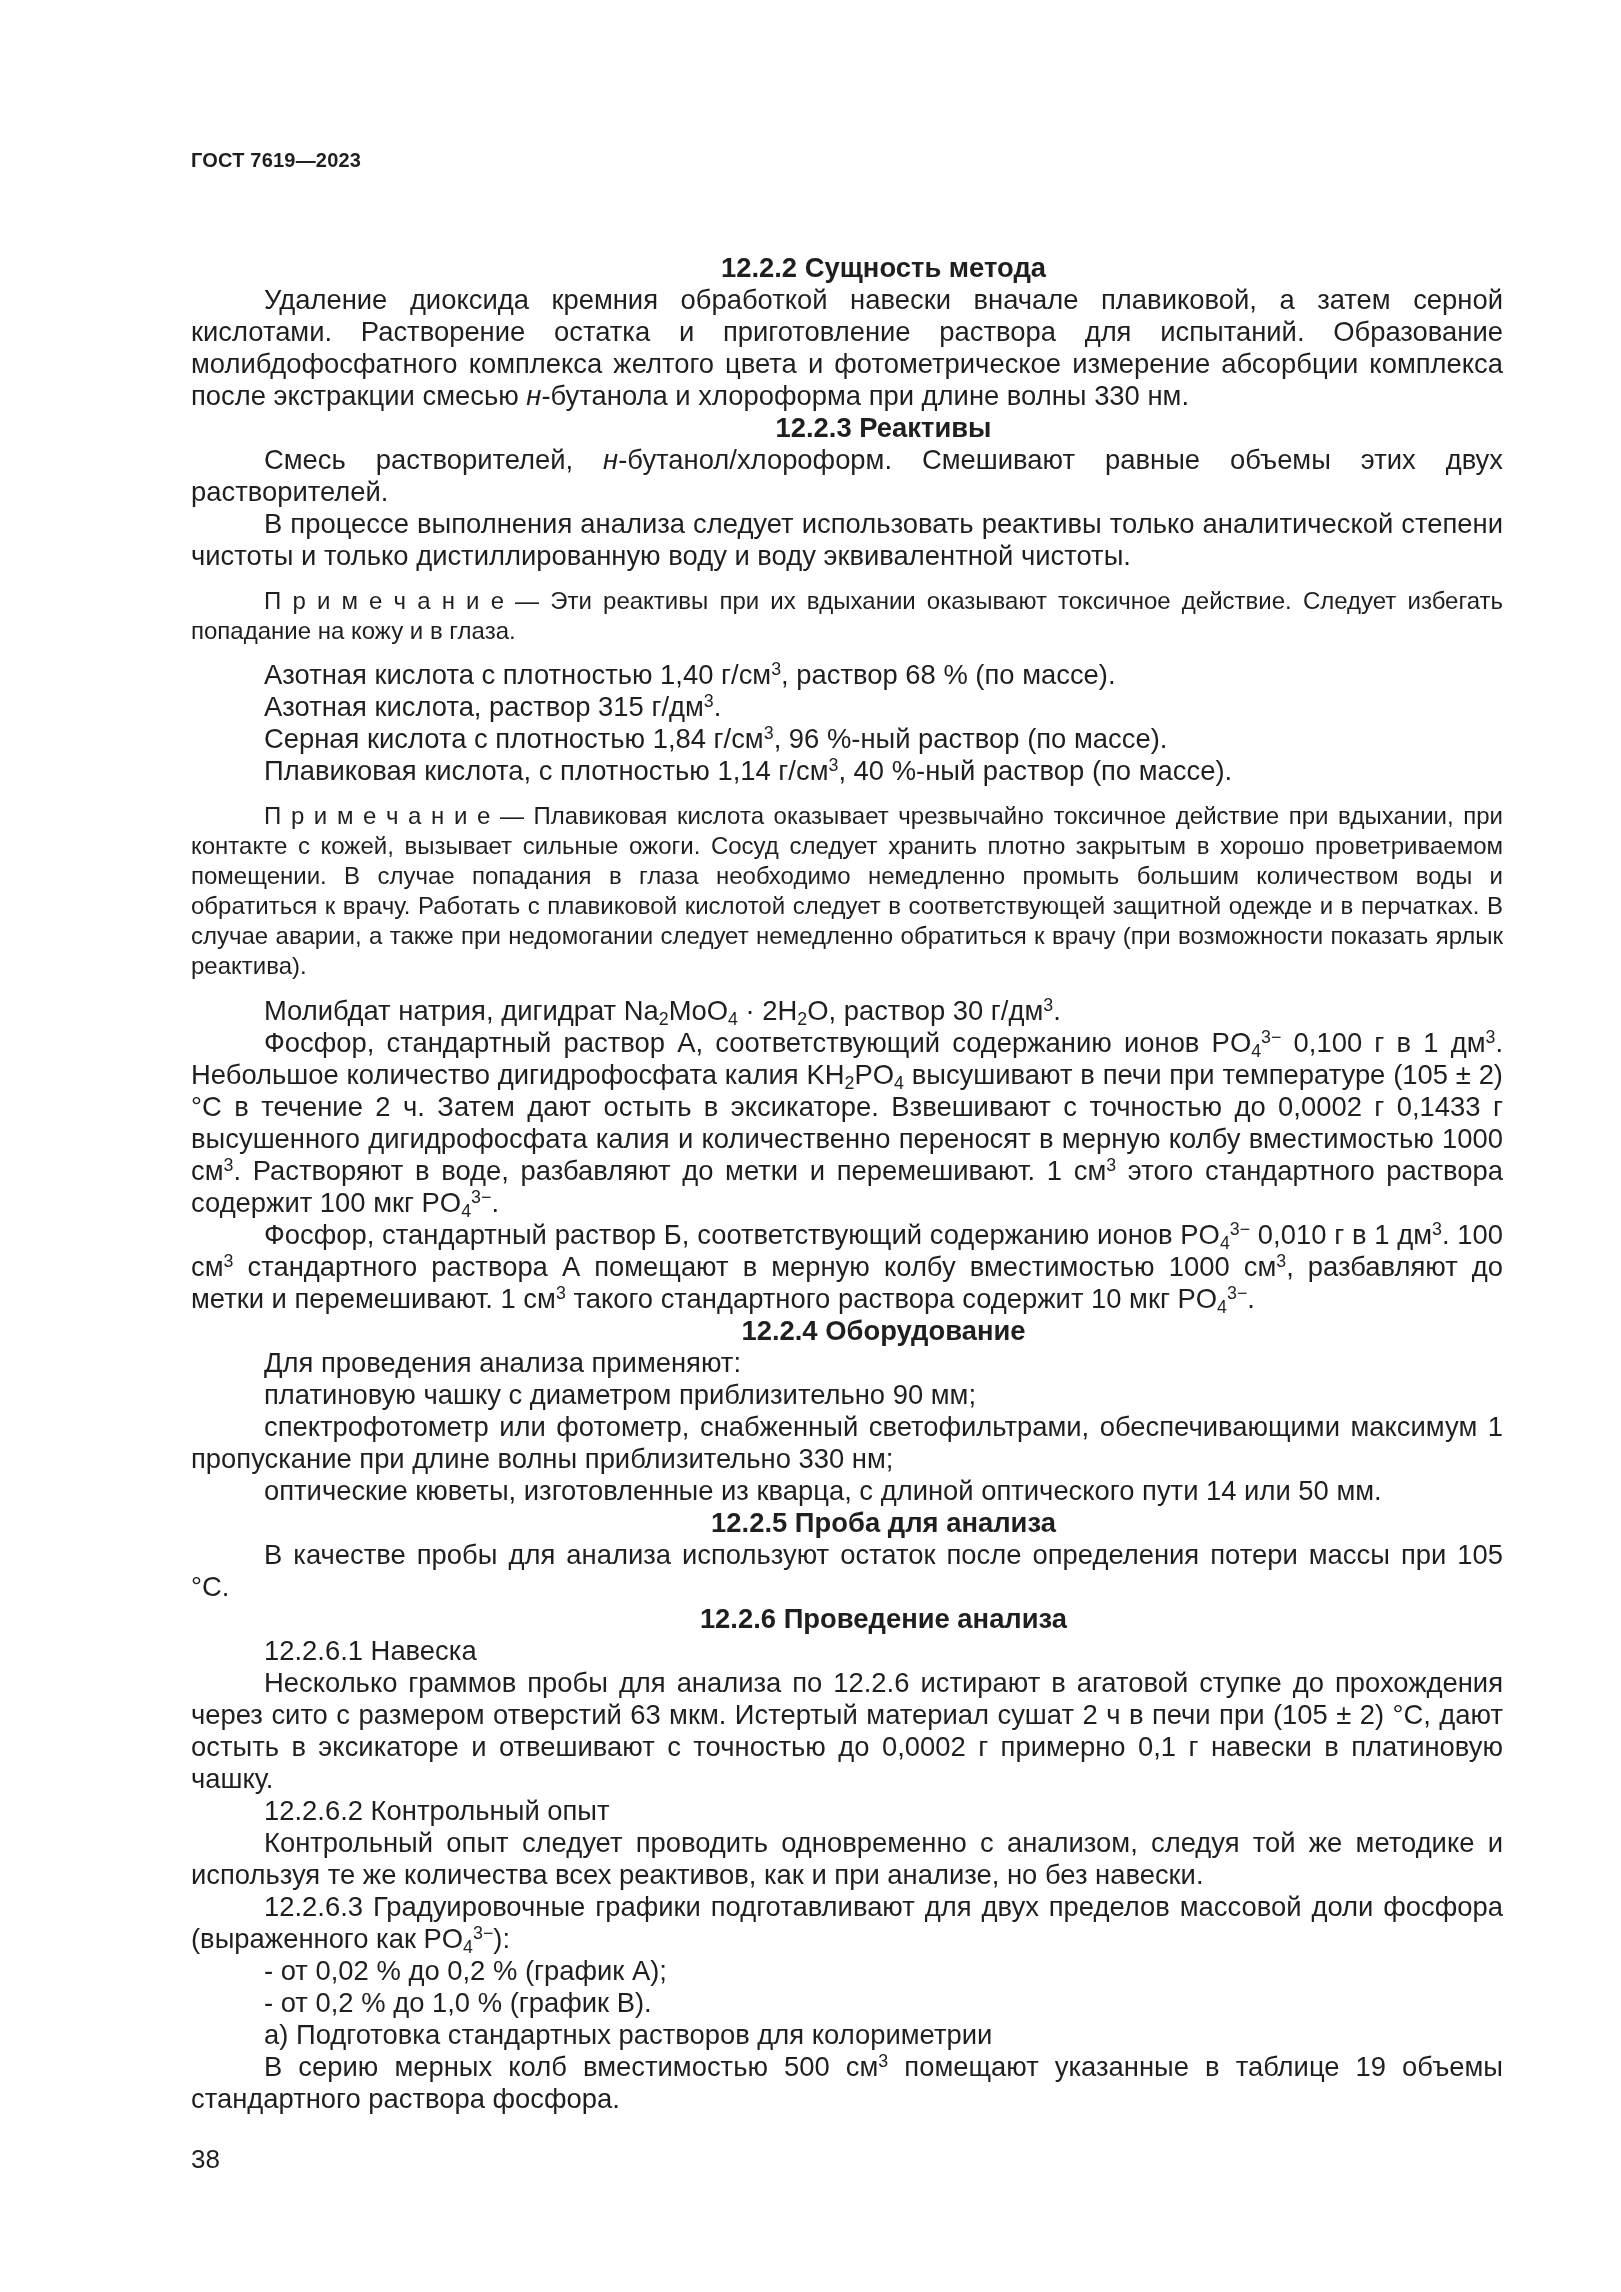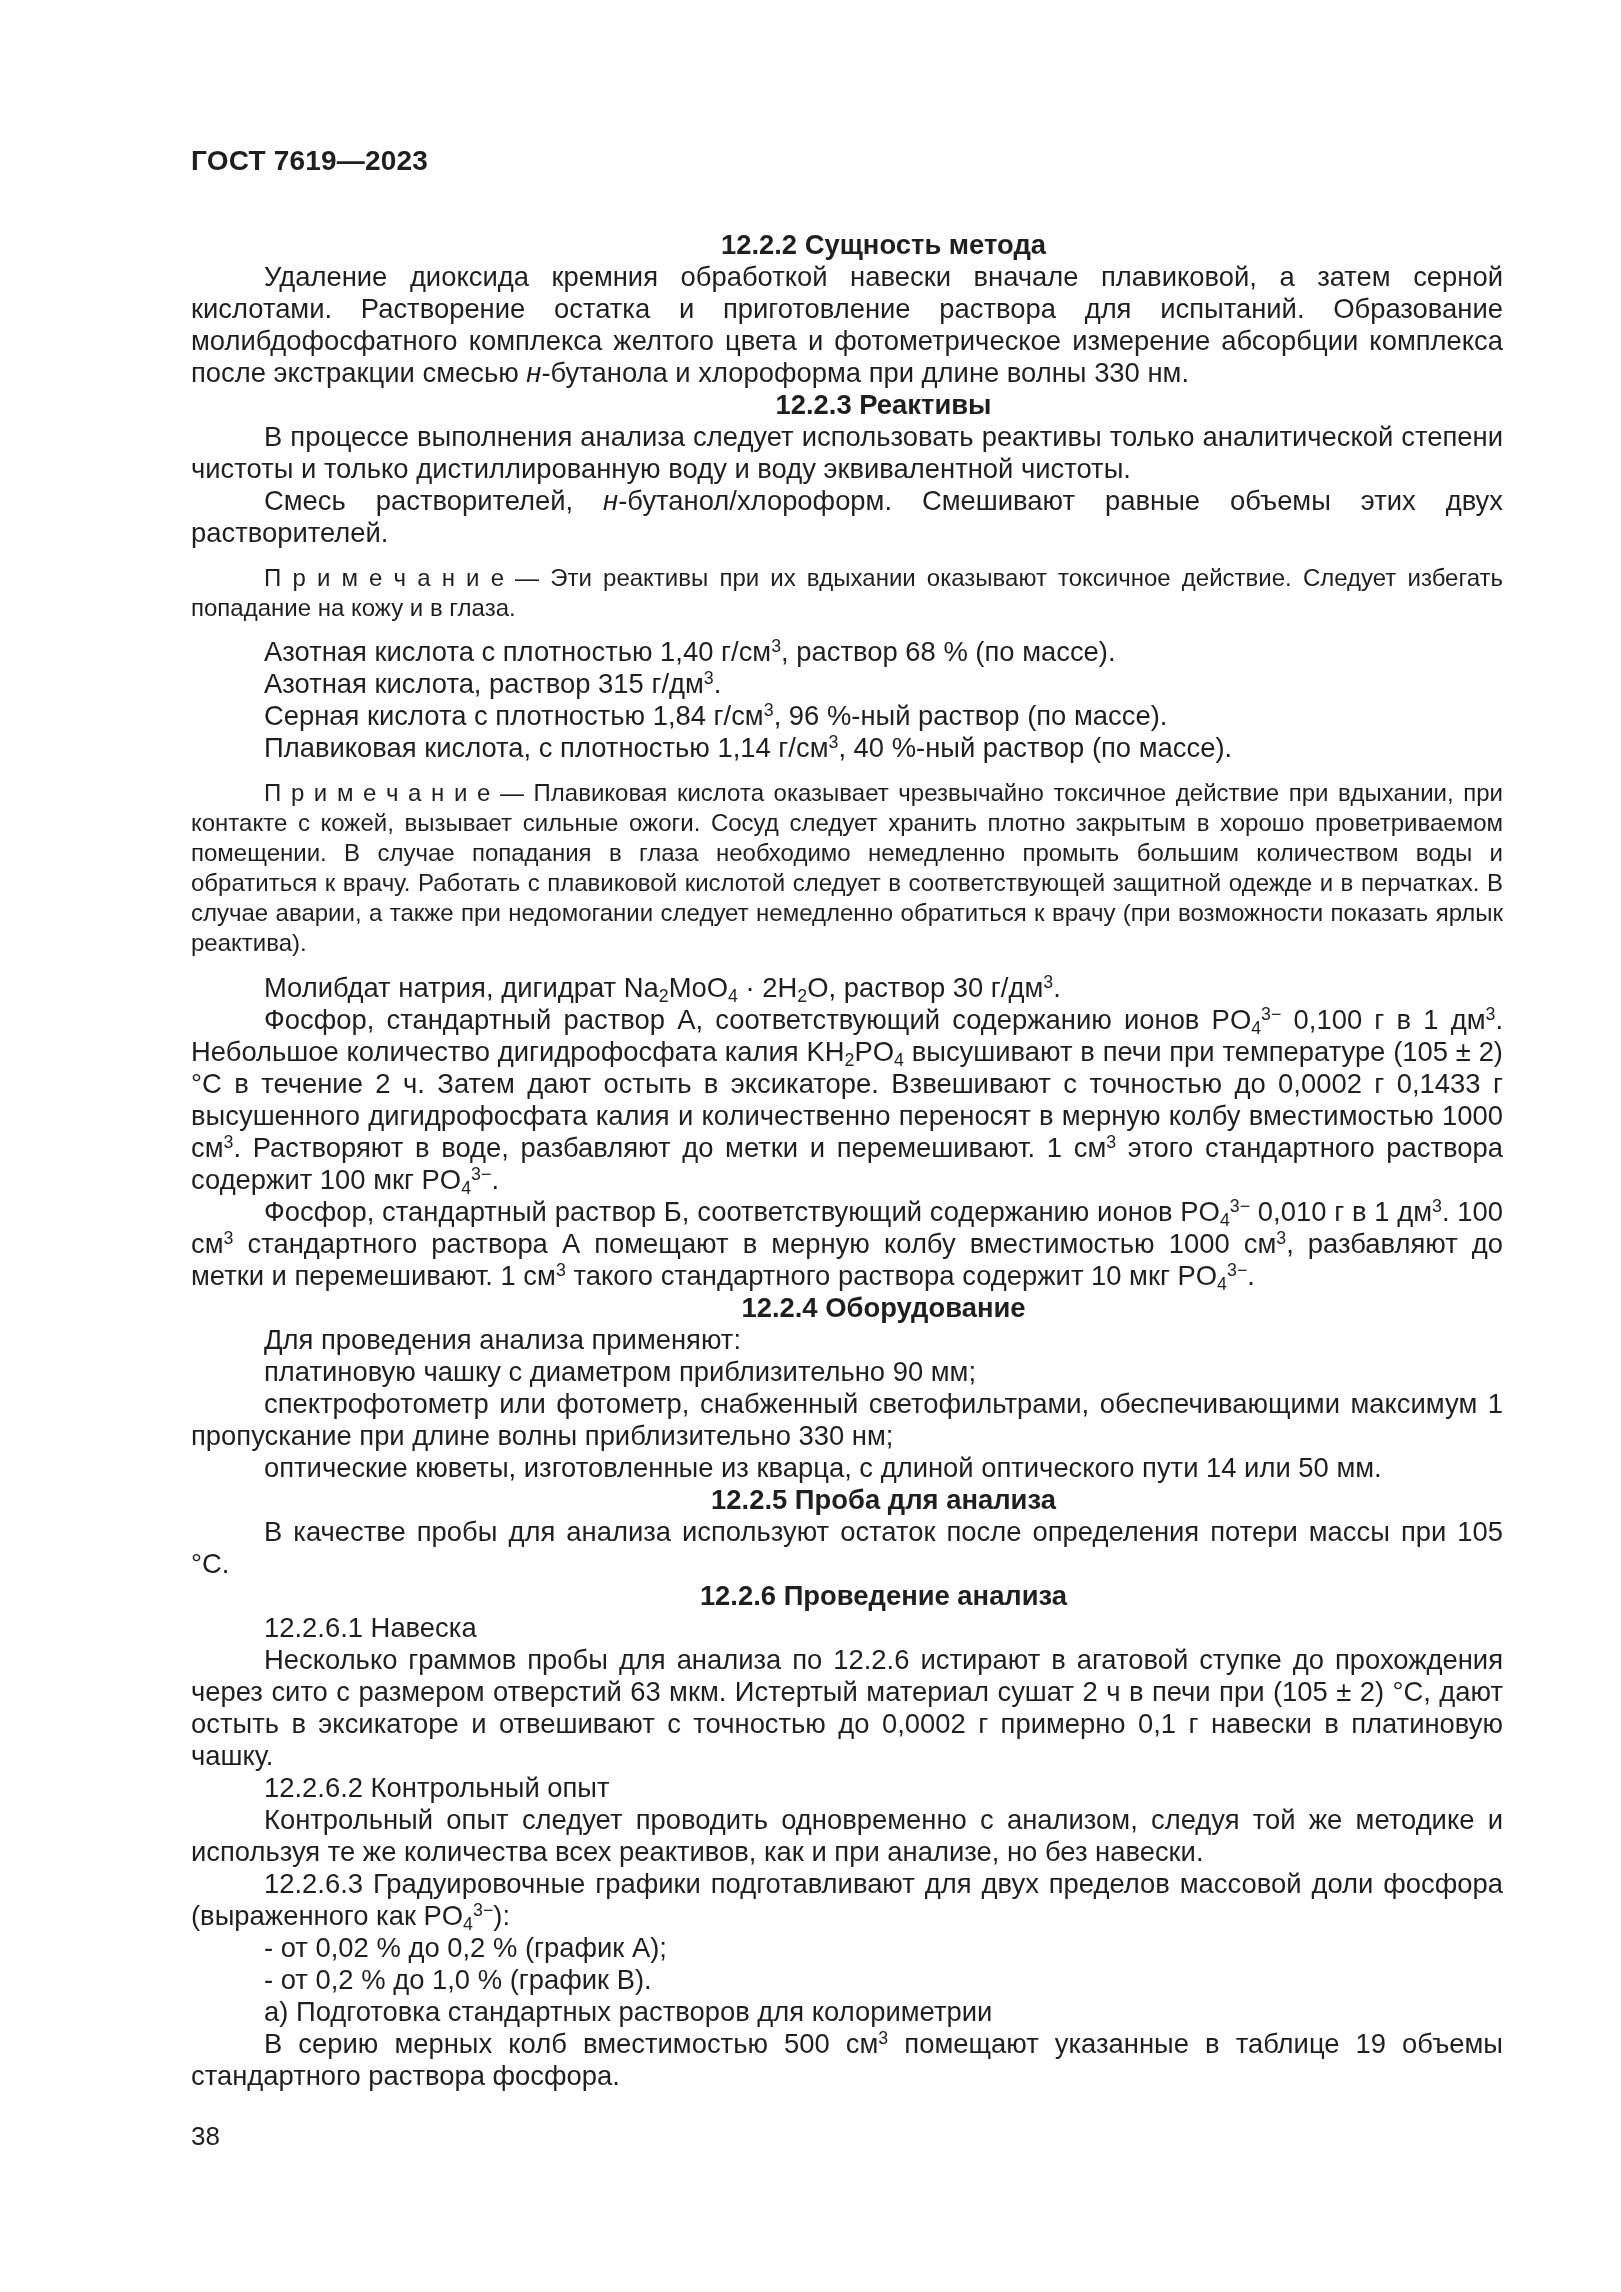--- a/index.html
+++ b/index.html
@@ -12,24 +12,24 @@
     width: 1621px;
     height: 2293px;
     background: #ffffff;
     box-sizing: border-box;
     padding: 143px 118px 0 191px;
     font-family: "Liberation Sans", sans-serif;
     color: #1f1f1f;
     overflow: hidden;
   }
   .doc-header {
-    font-size: 28px;
+    font-size: 20px;
     font-weight: bold;
     line-height: 35px;
-    margin-bottom: 51px;
+    margin-bottom: 74px;
     letter-spacing: 0.2px;
   }
   .doc-body {
     width: 1312px;
   }
   .block {
     margin: 0;
     font-size: 27.4px;
     line-height: 32px;
     text-align: justify;
@@ -62,22 +62,22 @@
 </head>
 <body>
 
 <div class="page">
   <div class="doc-header">ГОСТ 7619—2023</div>
 
   <div class="doc-body">
       <div class="block h"><span>12.2.2 Сущность метода</span></div>
       <div class="block p"><span>Удаление диоксида кремния обработкой навески вначале плавиковой, а затем серной кислотами. Растворение остатка и приготовление раствора для испытаний. Образование молибдофосфатного комплекса желтого цвета и фотометрическое измерение абсорбции комплекса после экстракции смесью </span><em>н</em><span>-бутанола и хлороформа при длине волны 330 нм.</span></div>
       <div class="block h"><span>12.2.3 Реактивы</span></div>
+      <div class="block p"><span>Смесь растворителей, </span><em>н</em><span>-бутанол/хлороформ. Смешивают равные объемы этих двух растворителей.</span></div>
       <div class="block p"><span>В процессе выполнения анализа следует использовать реактивы только аналитической степени чистоты и только дистиллированную воду и воду эквивалентной чистоты.</span></div>
-      <div class="block p"><span>Смесь растворителей, </span><em>н</em><span>-бутанол/хлороформ. Смешивают равные объемы этих двух растворителей.</span></div>
       <div class="block n"><span>П р и м е ч а н и е — Эти реактивы при их вдыхании оказывают токсичное действие. Следует избегать попадание на кожу и в глаза.</span></div>
       <div class="block p"><span>Азотная кислота с плотностью 1,40 г/см</span><sup>3</sup><span>, раствор 68 % (по массе).</span></div>
       <div class="block p"><span>Азотная кислота, раствор 315 г/дм</span><sup>3</sup><span>.</span></div>
       <div class="block p"><span>Серная кислота с плотностью 1,84 г/см</span><sup>3</sup><span>, 96 %-ный раствор (по массе).</span></div>
       <div class="block p"><span>Плавиковая кислота, с плотностью 1,14 г/см</span><sup>3</sup><span>, 40 %-ный раствор (по массе).</span></div>
       <div class="block n"><span>П р и м е ч а н и е — Плавиковая кислота оказывает чрезвычайно токсичное действие при вдыхании, при контакте с кожей, вызывает сильные ожоги. Сосуд следует хранить плотно закрытым в хорошо проветриваемом помещении. В случае попадания в глаза необходимо немедленно промыть большим количеством воды и обратиться к врачу. Работать с плавиковой кислотой следует в соответствующей защитной одежде и в перчатках. В случае аварии, а также при недомогании следует немедленно обратиться к врачу (при возможности показать ярлык реактива).</span></div>
       <div class="block p"><span>Молибдат натрия, дигидрат Na</span><sub>2</sub><span>MoO</span><sub>4</sub><span> · 2H</span><sub>2</sub><span>O, раствор 30 г/дм</span><sup>3</sup><span>.</span></div>
       <div class="block p"><span>Фосфор, стандартный раствор А, соответствующий содержанию ионов PO</span><sub>4</sub><sup>3−</sup><span> 0,100 г в 1 дм</span><sup>3</sup><span>. Небольшое количество дигидрофосфата калия KH</span><sub>2</sub><span>PO</span><sub>4</sub><span> высушивают в печи при температуре (105 ± 2) °С в течение 2 ч. Затем дают остыть в эксикаторе. Взвешивают с точностью до 0,0002 г 0,1433 г высушенного дигидрофосфата калия и количественно переносят в мерную колбу вместимостью 1000 см</span><sup>3</sup><span>. Растворяют в воде, разбавляют до метки и перемешивают. 1 см</span><sup>3</sup><span> этого стандартного раствора содержит 100 мкг PO</span><sub>4</sub><sup>3−</sup><span>.</span></div>
       <div class="block p"><span>Фосфор, стандартный раствор Б, соответствующий содержанию ионов PO</span><sub>4</sub><sup>3−</sup><span> 0,010 г в 1 дм</span><sup>3</sup><span>. 100 см</span><sup>3</sup><span> стандартного раствора А помещают в мерную колбу вместимостью 1000 см</span><sup>3</sup><span>, разбавляют до метки и перемешивают. 1 см</span><sup>3</sup><span> такого стандартного раствора содержит 10 мкг PO</span><sub>4</sub><sup>3−</sup><span>.</span></div>
       <div class="block h"><span>12.2.4 Оборудование</span></div>

